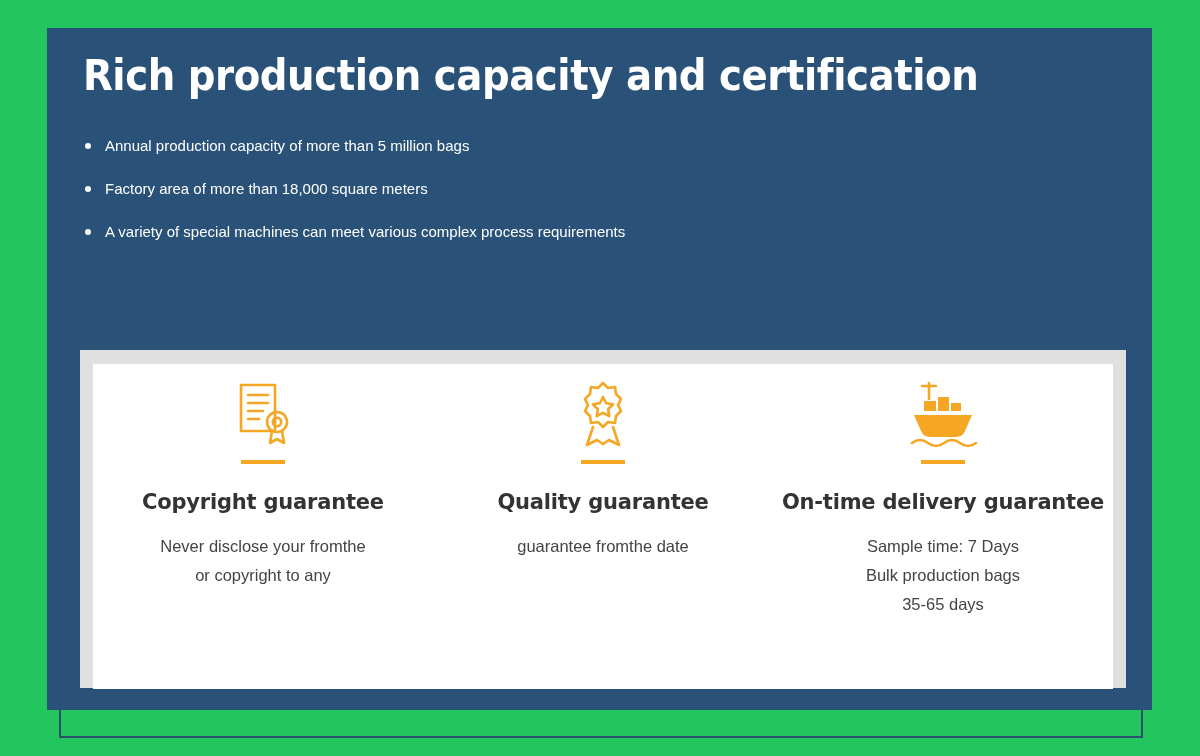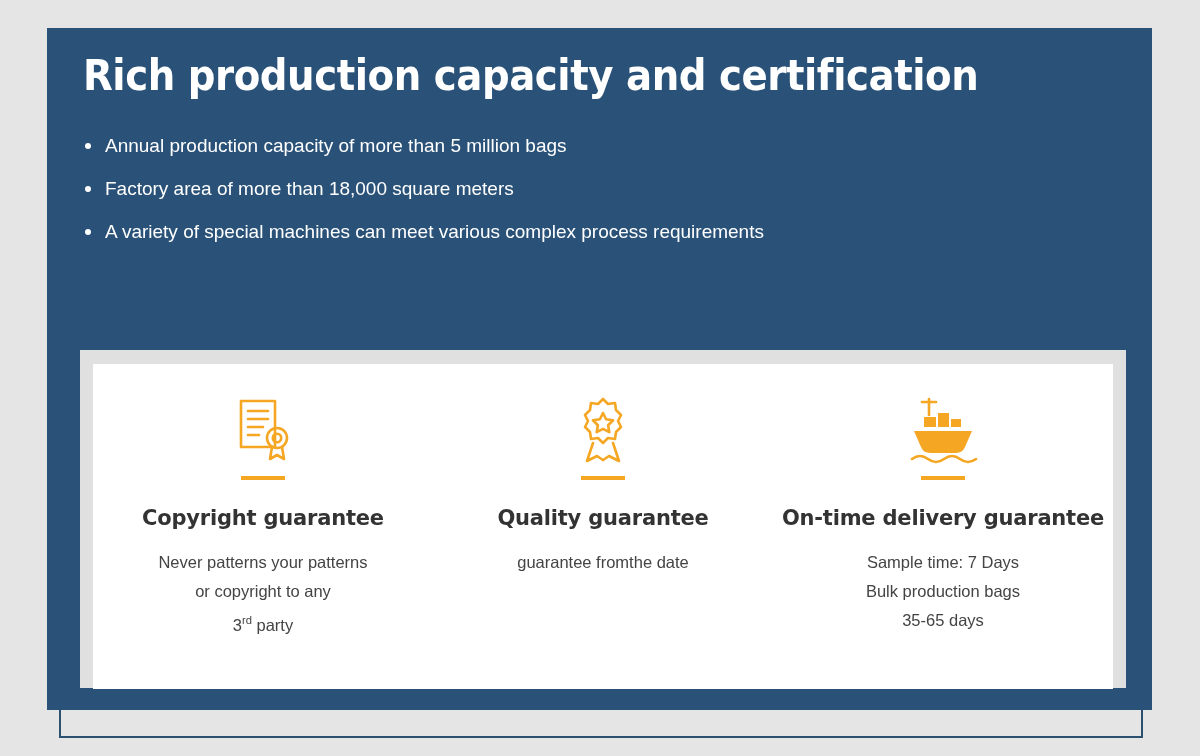--- a/index.html
+++ b/index.html
@@ -11,21 +11,21 @@
     height: 756px;
     background: #ffffff;
     font-family: "Liberation Sans", sans-serif;
     overflow: hidden;
   }
 
   .page {
     position: relative;
     width: 1200px;
     height: 756px;
-    background: #e5e5e5;
+    background: #22c55e;
   }
 
   
   .outline-frame {
     position: absolute;
     left: 59px;
     top: 44px;
     width: 1084px;
     height: 694px;
     border: 2px solid #2b5070;
@@ -64,21 +64,21 @@
     left: 36px;
     top: 96px;
     width: 1040px;
     list-style: none;
     margin: 0;
     padding: 0;
   }
   .bullets li {
     position: relative;
     color: #ffffff;
-    font-size: 19px;
+    font-size: 15px;
     line-height: 43px;
     padding-left: 22px;
     white-space: nowrap;
     font-family: "Liberation Sans", sans-serif;
   }
   .bullets li .dot {
     position: absolute;
     left: 2px;
     top: 19px;
     width: 6px;
@@ -109,21 +109,21 @@
   .cards-row {
     position: absolute;
     left: 0;
     top: 0;
     width: 1020px;
     height: 325px;
     display: flex;
   }
   .feature {
     flex: 1 1 0;
-    padding-top: 28px;
+    padding-top: 12px;
     text-align: center;
     box-sizing: border-box;
   }
   .feature .icon-wrap {
     height: 74px;
     display: flex;
     align-items: center;
     justify-content: center;
   }
   .feature .rule {
@@ -195,23 +195,22 @@
                 <g fill="none" stroke="#f5a623" stroke-width="2.6" stroke-linecap="round" stroke-linejoin="round">
                   <circle cx="50" cy="45" r="10"></circle>
                   <circle cx="50" cy="45" r="4.2"></circle>
                   <path d="M45 54 l-2 12 l7 -4 l7 4 l-2 -12"></path>
                 </g>
               </svg>
             </div>
             <div class="rule"></div>
             <div class="f-title">Copyright guarantee</div>
             <div class="f-desc">
-              <div>Never patterns your patterns</div>
+              <div>Never disclose your fromthe</div>
               <div>or copyright to any</div>
-              <div><span>3</span><sup>rd</sup> party</div>
             </div>
           </div>
 
           <div class="feature">
             <div class="icon-wrap">
               <svg width="72" height="72" viewBox="0 0 72 72" aria-hidden="true">
                 <g fill="none" stroke="#f5a623" stroke-width="2.6" stroke-linecap="round" stroke-linejoin="round">
                   <path d="M36 6 l5 5 l7 -1 l1 7 l5 5 l-3 6 l3 6 l-5 5 l-1 7 l-7 -1 l-5 5 l-5 -5 l-7 1 l-1 -7 l-5 -5 l3 -6 l-3 -6 l5 -5 l1 -7 l7 1 z"></path>
                   <path d="M36 20 l3.1 6.3 l7 1 l-5 4.9 l1.2 6.9 l-6.3 -3.3 l-6.3 3.3 l1.2 -6.9 l-5 -4.9 l7 -1 z"></path>
                   <path d="M26 50 l-6 18 l10 -5 l6 4"></path>

